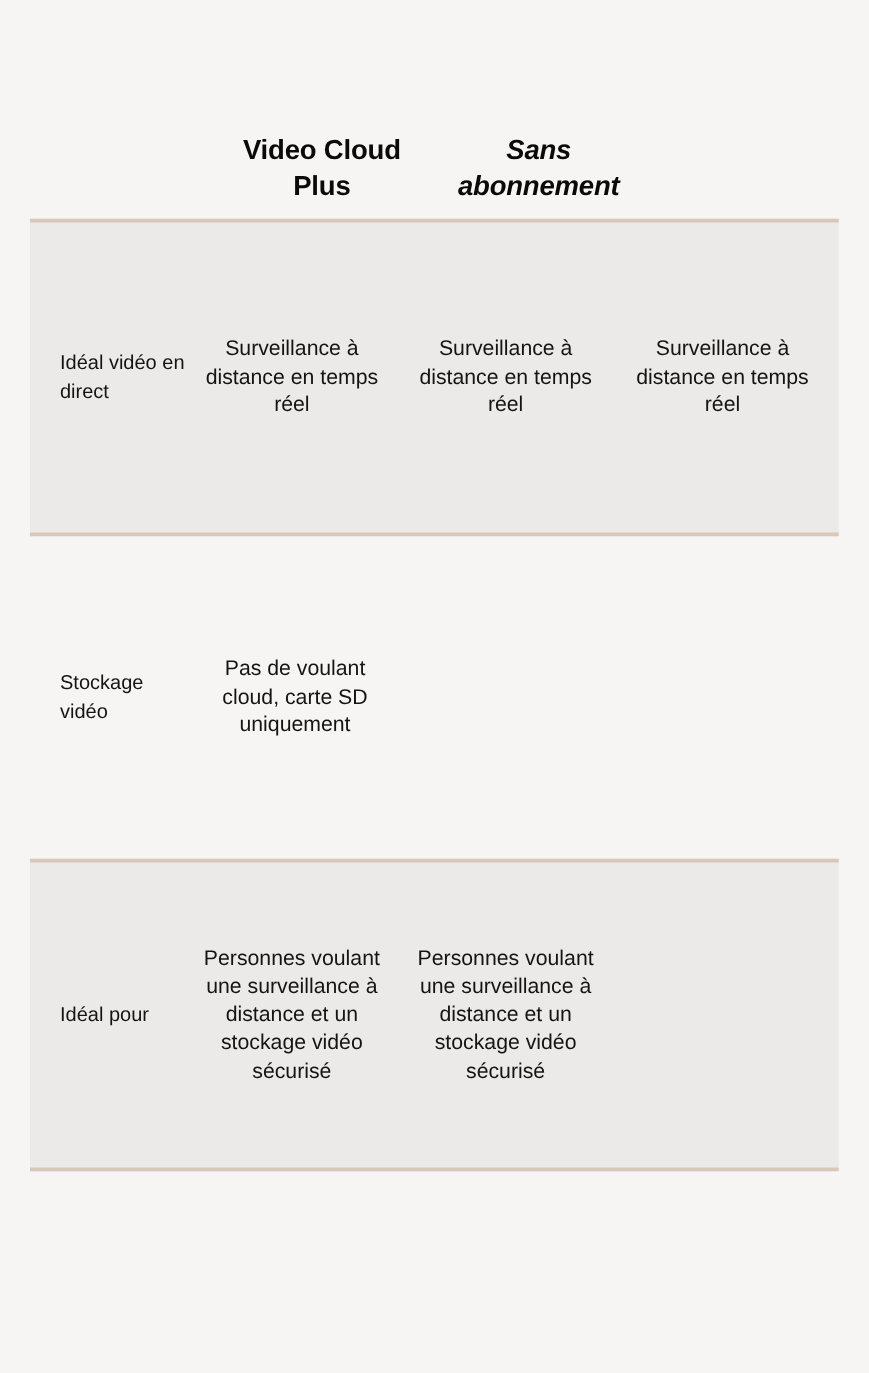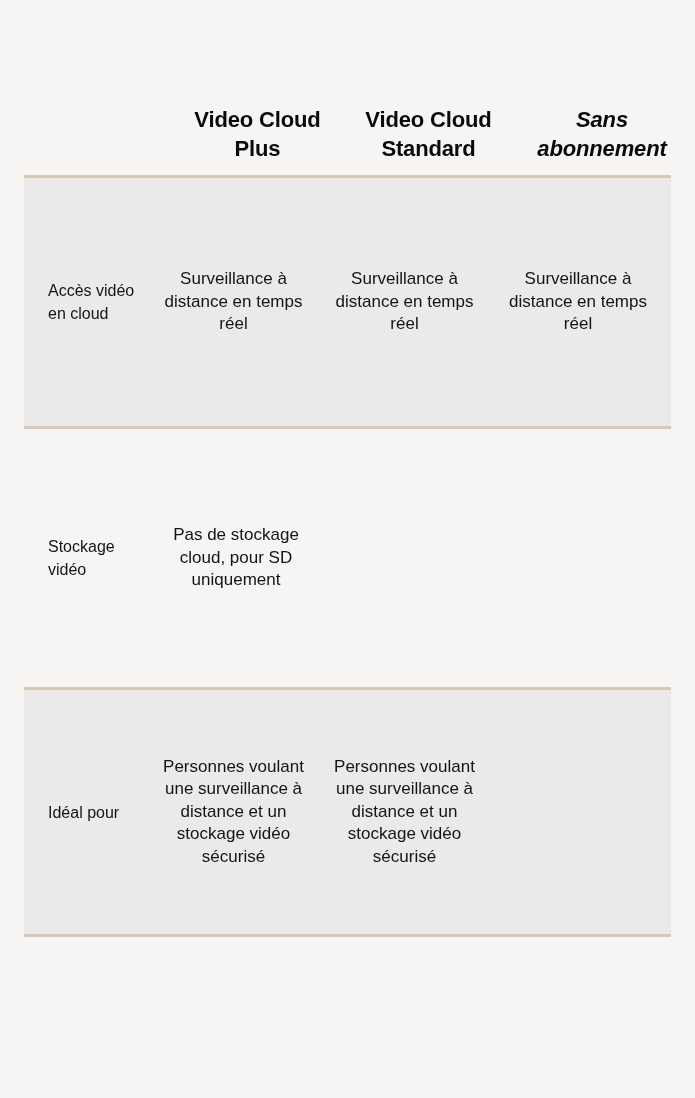--- a/index.html
+++ b/index.html
@@ -115,39 +115,38 @@
   .bottom-space { height: 88px; }
 </style>
 </head>
 <body>
 
 <div class="comparison-table">
 
   <div class="table-header">
     <div class="col-label-head"></div>
     <div class="col-head">Video Cloud Plus</div>
-    <div class="col-head">Video Cloud Standard</div>
     <div class="col-head last">Sans abonnement</div>
   </div>
 
   <div class="row row-1 shaded">
     <div class="row-inner">
-      <div class="cell-label">Accès vidéo en cloud</div>
+      <div class="cell-label">Idéal vidéo en direct</div>
       <div class="cell c1">Surveillance à distance en temps réel</div>
       <div class="cell c2">Surveillance à distance en temps réel</div>
       <div class="cell c3">Surveillance à distance en temps réel</div>
     </div>
   </div>
 
   <div class="gap"></div>
 
   <div class="row row-2 plain">
     <div class="row-inner">
       <div class="cell-label">Stockage vidéo</div>
-      <div class="cell c3">Pas de stockage cloud, pour SD uniquement</div>
+      <div class="cell c3">Pas de voulant cloud, carte SD uniquement</div>
     </div>
   </div>
 
   <div class="gap"></div>
 
   <div class="row row-3 shaded">
     <div class="row-inner">
       <div class="cell-label">Idéal pour</div>
       <div class="cell c1">Personnes voulant une surveillance à distance et un stockage vidéo sécurisé</div>
       <div class="cell c2">Personnes voulant une surveillance à distance et un stockage vidéo sécurisé</div>

